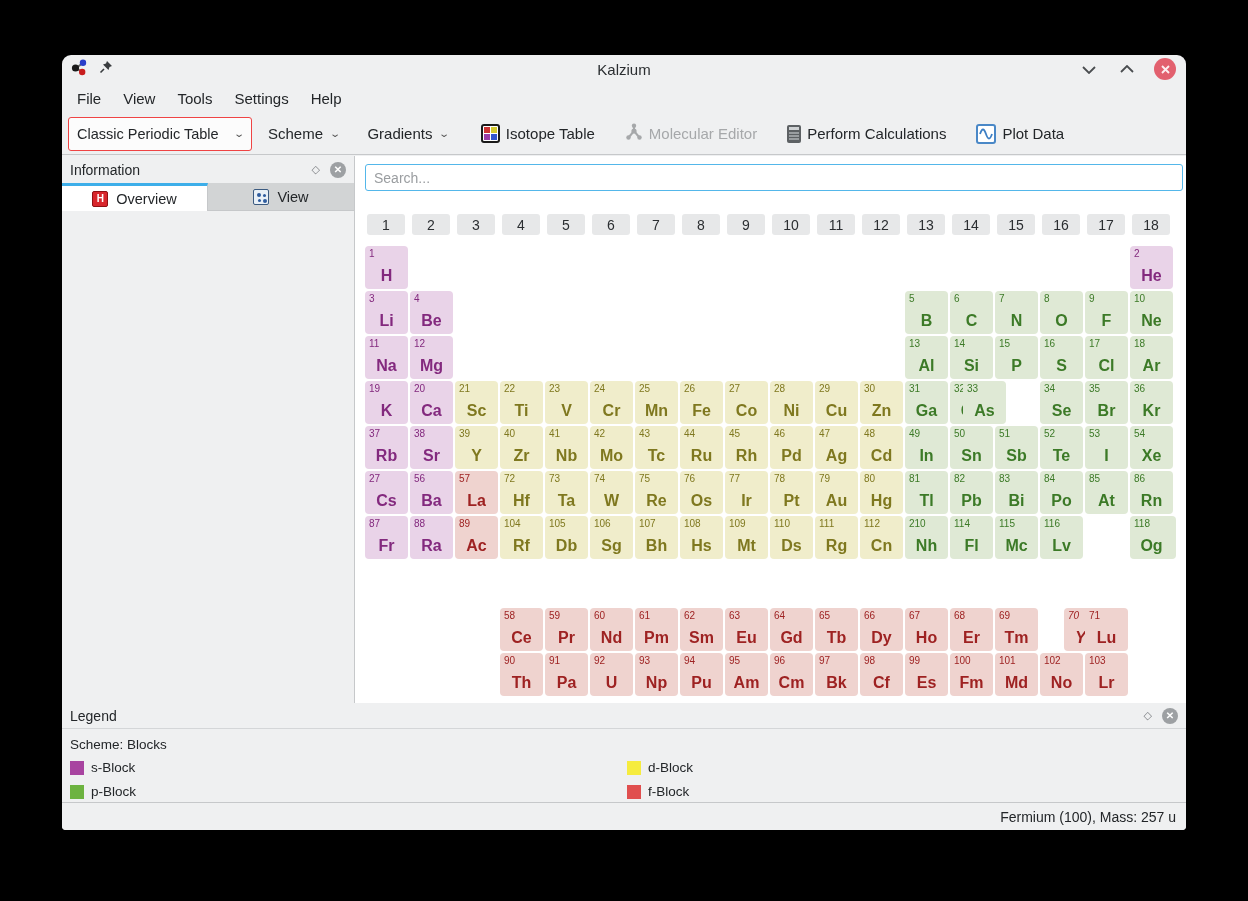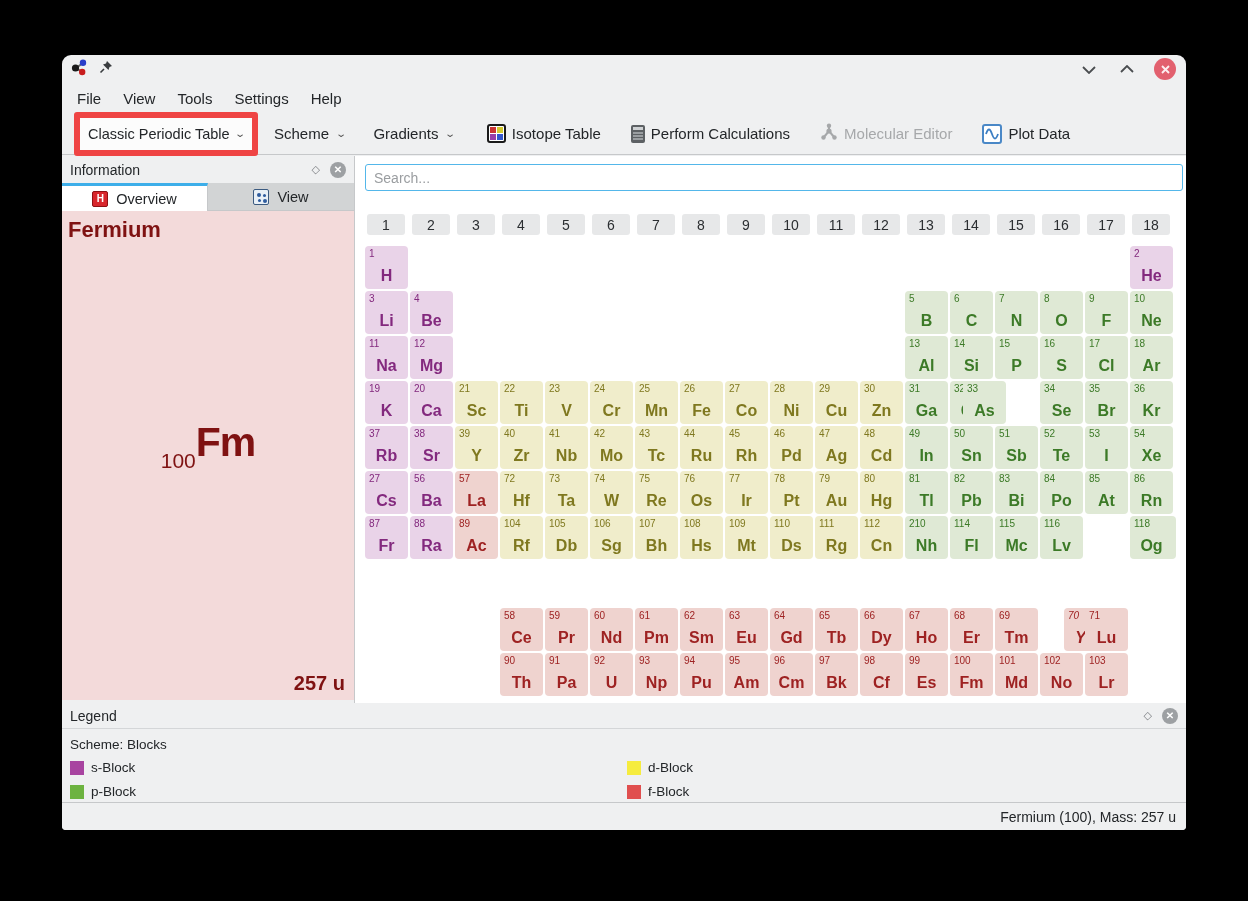--- a/index.html
+++ b/index.html
@@ -22,22 +22,22 @@
   .tb-left { display:flex; align-items:center; gap:10px; z-index:2; }
   .tb-right { position:absolute; right:10px; top:0; height:28px; display:flex; align-items:center; gap:16px; z-index:2; }
   .winbtn { width:22px; height:22px; display:flex; align-items:center; justify-content:center; }
   .close-btn { width:22px; height:22px; border-radius:50%; background:#e2606e; display:flex; align-items:center; justify-content:center; }
   
   .menubar { height:30px; display:flex; align-items:center; padding:0 4px; }
   .menu-item { padding:5px 11px; font-size:15px; color:#232629; border-radius:3px; }
   
   .toolbar { height:42px; display:flex; align-items:center; padding:0 4px; border-bottom:1px solid #c6c8ca; }
   .combobox {
-    width:184px; height:28px; background:#fcfcfc; border:6px solid #ef4444; border-radius:3px;
-    display:flex; align-items:center; padding:16px 8px; font-size:14.5px; margin-left:8px;
+    width:184px; height:28px; background:#fcfcfc; border:1px solid #ef4444; border-radius:3px;
+    display:flex; align-items:center; padding:16px 8px; font-size:14.5px; margin-left:2px;
   }
   .combobox .cb-label { flex:1; }
   .toolbutton { display:flex; align-items:center; gap:6px; font-size:15px; padding:5px 8px; border-radius:3px; }
   .toolbutton.disabled { color:#a6a8aa; }
   .chev { font-size:10px; color:#555; transform:scaleX(1.4); display:inline-block; margin-left:2px; }
   
   .iso-icon { width:19px; height:19px; border:2px solid #1a1a1a; border-radius:3px; background:#fff;
     display:grid; grid-template-columns:1fr 1fr; grid-template-rows:1fr 1fr; gap:1px; padding:1px; }
   .iso-icon i { display:block; }
   
@@ -95,20 +95,21 @@
   
   .statusbar { position:absolute; left:0; bottom:0; width:100%; height:28px; border-top:1px solid #c6c8ca;
     background:#eff0f1; display:flex; align-items:center; justify-content:flex-end; padding:0 10px; font-size:14px; }
 </style>
 </head>
 <body>
 
 <div class="window">
 
   <div class="titlebar">
+    <div class="title">Kalzium</div>
     <div class="tb-left">
       <span>
         <svg width="19" height="19" viewBox="0 0 19 19">
           <line x1="6" y1="10" x2="13" y2="5" stroke="#666" stroke-width="2"></line>
           <line x1="6" y1="10" x2="12" y2="14" stroke="#666" stroke-width="2"></line>
           <circle cx="5.5" cy="10" r="3.6" fill="#1a1a1a"></circle>
           <circle cx="13" cy="4.8" r="3.2" fill="#2a3ec9"></circle>
           <circle cx="12.2" cy="14" r="3.2" fill="#c81d1d"></circle>
         </svg>
       </span>
@@ -160,43 +161,43 @@
       <span class="chev">⌄</span>
     </div>
     <div class="toolbutton" style="margin-left:16px;">
       <span class="iso-icon">
         <i style="background:#cc3333;"></i>
           <i style="background:#d3c92f;"></i>
         <i style="background:#9a3da8;"></i>
           <i style="background:#3355cc;"></i>
       </span>
       <span>Isotope Table</span>
-    </div>
-    <div class="toolbutton" style="margin-left:14px;">
-      <span class="calc-icon">
-        <span class="scr" style="display:block;"></span>
-        <span class="ln" style="display:block;"></span>
-        <span class="ln" style="display:block;"></span>
-        <span class="ln" style="display:block;"></span>
-      </span>
-      <span>Perform Calculations</span>
     </div>
     <div class="toolbutton disabled" style="margin-left:14px;">
       <span>
         <svg width="18" height="18" viewBox="0 0 18 18">
           <line x1="9" y1="8" x2="4" y2="14" stroke="#a6a8aa" stroke-width="2"></line>
           <line x1="9" y1="8" x2="14" y2="14" stroke="#a6a8aa" stroke-width="2"></line>
           <line x1="9" y1="8" x2="9" y2="3" stroke="#a6a8aa" stroke-width="2"></line>
           <circle cx="9" cy="8" r="2.6" fill="#a6a8aa"></circle>
           <circle cx="3.5" cy="14.5" r="2.2" fill="#a6a8aa"></circle>
           <circle cx="14.5" cy="14.5" r="2.2" fill="#a6a8aa"></circle>
           <circle cx="9" cy="2.8" r="2.2" fill="#a6a8aa"></circle>
         </svg>
       </span>
       <span>Molecular Editor</span>
+    </div>
+    <div class="toolbutton" style="margin-left:14px;">
+      <span class="calc-icon">
+        <span class="scr" style="display:block;"></span>
+        <span class="ln" style="display:block;"></span>
+        <span class="ln" style="display:block;"></span>
+        <span class="ln" style="display:block;"></span>
+      </span>
+      <span>Perform Calculations</span>
     </div>
     <div class="toolbutton" style="margin-left:14px;">
       <span class="plot-icon">
         <svg width="14" height="12" viewBox="0 0 14 12">
             <path d="M1 6 C 3 0, 5 0, 7 6 S 11 12, 13 6" fill="none" stroke="#3d7fc4" stroke-width="1.8"></path>
           </svg>
       </span>
       <span>Plot Data</span>
     </div>
   </div>
@@ -217,27 +218,20 @@
         </div>
         <div class="tab inactive">
           <span class="view-icon">
             <i style="left:3px;top:3px;width:4px;height:4px;"></i>
             <i style="left:9px;top:4px;width:3px;height:3px;"></i>
             <i style="left:4px;top:9px;width:3px;height:3px;"></i>
             <i style="left:9px;top:9px;width:4px;height:4px;"></i>
           </span>
           <span>View</span>
         </div>
-      </div>
-      <div class="info-panel">
-        <div class="element-name">Fermium</div>
-        <div class="element-symbol">
-          <span class="sub">100</span><span class="big">Fm</span>
-        </div>
-        <div class="element-mass">257 u</div>
       </div>
     </div>
 
     <div class="table-area">
       <input class="search-input" type="text" placeholder="Search..." style="">
       <div>
           <div class="group-header" style="left: 11px;">1</div>
           <div class="group-header" style="left: 56px;">2</div>
           <div class="group-header" style="left: 101px;">3</div>
           <div class="group-header" style="left: 146px;">4</div>

